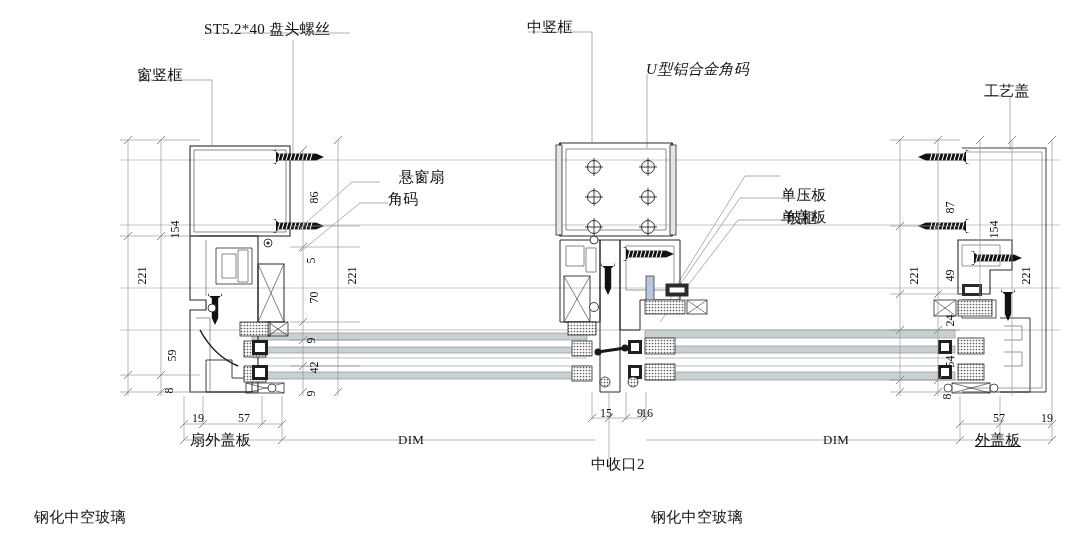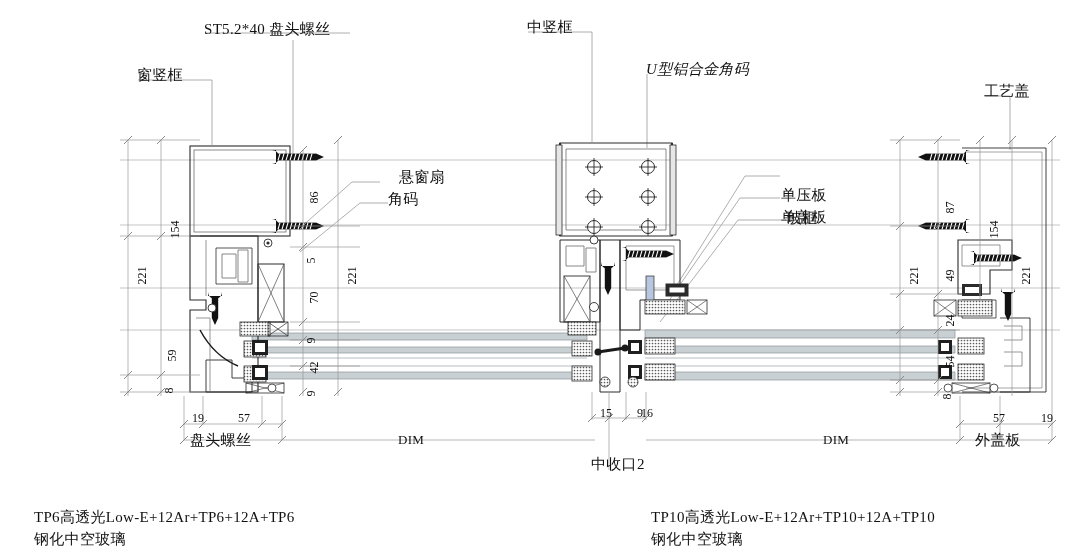--- a/index.html
+++ b/index.html
@@ -1,18 +1,18 @@
 <!DOCTYPE html>
 <html><head>
 <meta charset="utf-8">
 <style>
   html,body{margin:0;padding:0;background:#ffffff;}
   body{width:1080px;height:546px;overflow:hidden;
        font-family:"Liberation Serif","DejaVu Serif",serif;color:#1a1a1a;}
-  #stage{position:relative;width:1080px;height:546px;}
+  #stage{position:relative;width:1080px;height:546px;text-align:right;}
   svg#dwg{position:absolute;left:0;top:0;width:1080px;height:546px;}
   .lbl{position:absolute;white-space:nowrap;font-family:"Liberation Serif",serif;
        color:#111;letter-spacing:.3px;}
   .lbl-cn{font-size:15px;}
   .lbl-sm{font-size:13px;}
   .dimtxt{position:absolute;font-family:"Liberation Serif",serif;font-size:12px;color:#111;white-space:nowrap;}
   .vert{transform-origin:center center;transform:rotate(-90deg);}
 </style>
 </head>
 <body>
@@ -312,33 +312,31 @@
       <div class="lbl lbl-cn" style="left: 527px; top: 18px;">中竖框</div>
       <div class="lbl lbl-cn" style="left: 646px; top: 60px; font-style: italic;">U型铝合金角码</div>
       <div class="lbl lbl-cn" style="left: 984px; top: 82px;">工艺盖</div>
       <div class="lbl lbl-cn" style="left: 399px; top: 168px;">悬窗扇</div>
       <div class="lbl lbl-cn" style="left: 388px; top: 190px;">角码</div>
       <div class="lbl lbl-cn" style="left: 781px; top: 164px; margin-top: 44px;">单盖板</div>
       <div class="lbl lbl-cn" style="left: 781px; top: 186px;">单压板</div>
       <div class="lbl lbl-cn" style="left: 787px; top: 209px;">玻框</div>
     </div>
 <div id="bottomlabel-layer">
-      <div class="lbl lbl-cn" style="left: 190px; top: 431px;">盘头螺丝</div>
-      <div class="lbl lbl-cn" style="left: 975px; top: 431px;">外盖板</div>
+      <div class="lbl lbl-cn" style="left: 190px; top: 431px;">扇外盖板</div>
+      <div class="lbl lbl-cn" style="left: 975px; top: 431px; text-decoration: underline;">外盖板</div>
       <div class="lbl lbl-cn" style="left: 561px; top: 455px; margin-left: 30px;">中收口2</div>
       <div class="lbl lbl-sm" style="left: 398px; top: 432px;">DIM</div>
       <div class="lbl lbl-sm" style="left: 823px; top: 432px;">DIM</div>
     </div>
 <div id="glass-layer">
       <div class="lbl" style="left: 34px; top: 506px; line-height: 22px; font-size: 15px;">
-        <div>TP6高透光Low-E+12Ar+TP6+12A+TP6</div>
         <div>钢化中空玻璃</div>
       </div>
       <div class="lbl" style="left: 651px; top: 506px; line-height: 22px; font-size: 15px;">
-        <div>TP10高透光Low-E+12Ar+TP10+12A+TP10</div>
         <div>钢化中空玻璃</div>
       </div>
     </div>
 <div id="dim-layer">
       <div class="dimtxt vert" style="left: 133px; top: 268px;">221</div>
       <div class="dimtxt vert" style="left: 166px; top: 222px;">154</div>
       <div class="dimtxt vert" style="left: 166px; top: 348px;">59</div>
       <div class="dimtxt vert" style="left: 166px; top: 383px;">8</div>
       <div class="dimtxt vert" style="left: 308px; top: 190px;">86</div>
       <div class="dimtxt vert" style="left: 308px; top: 253px;">5</div>

